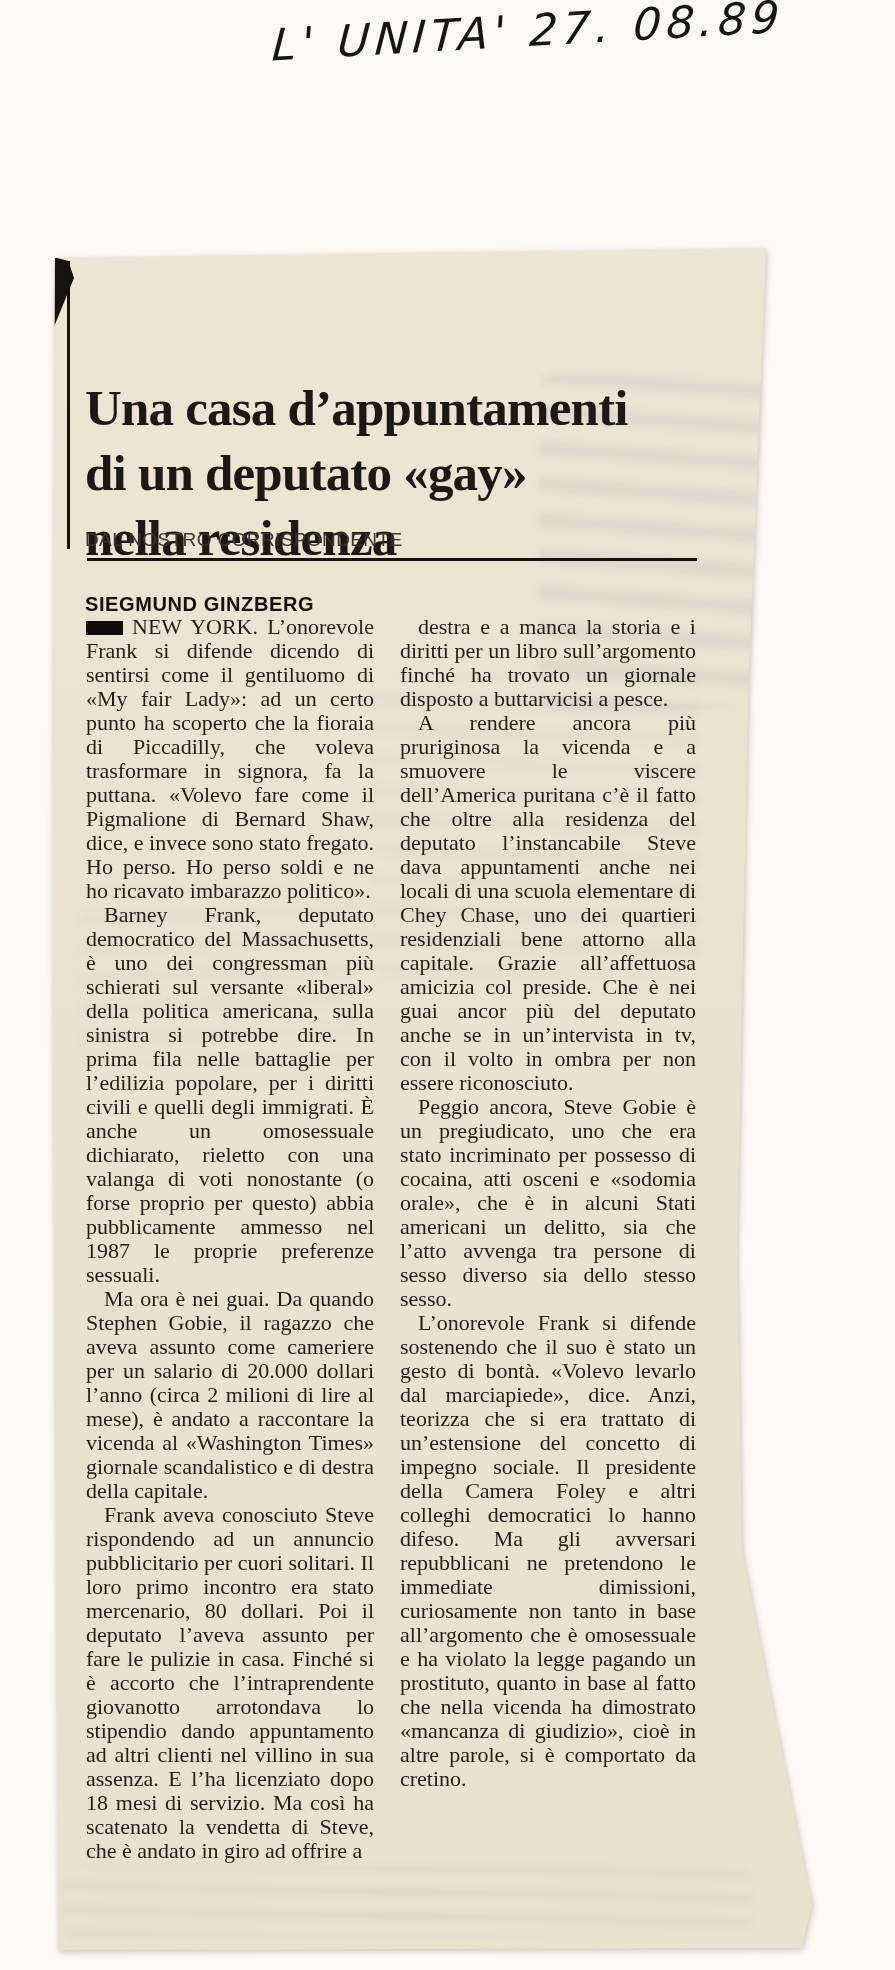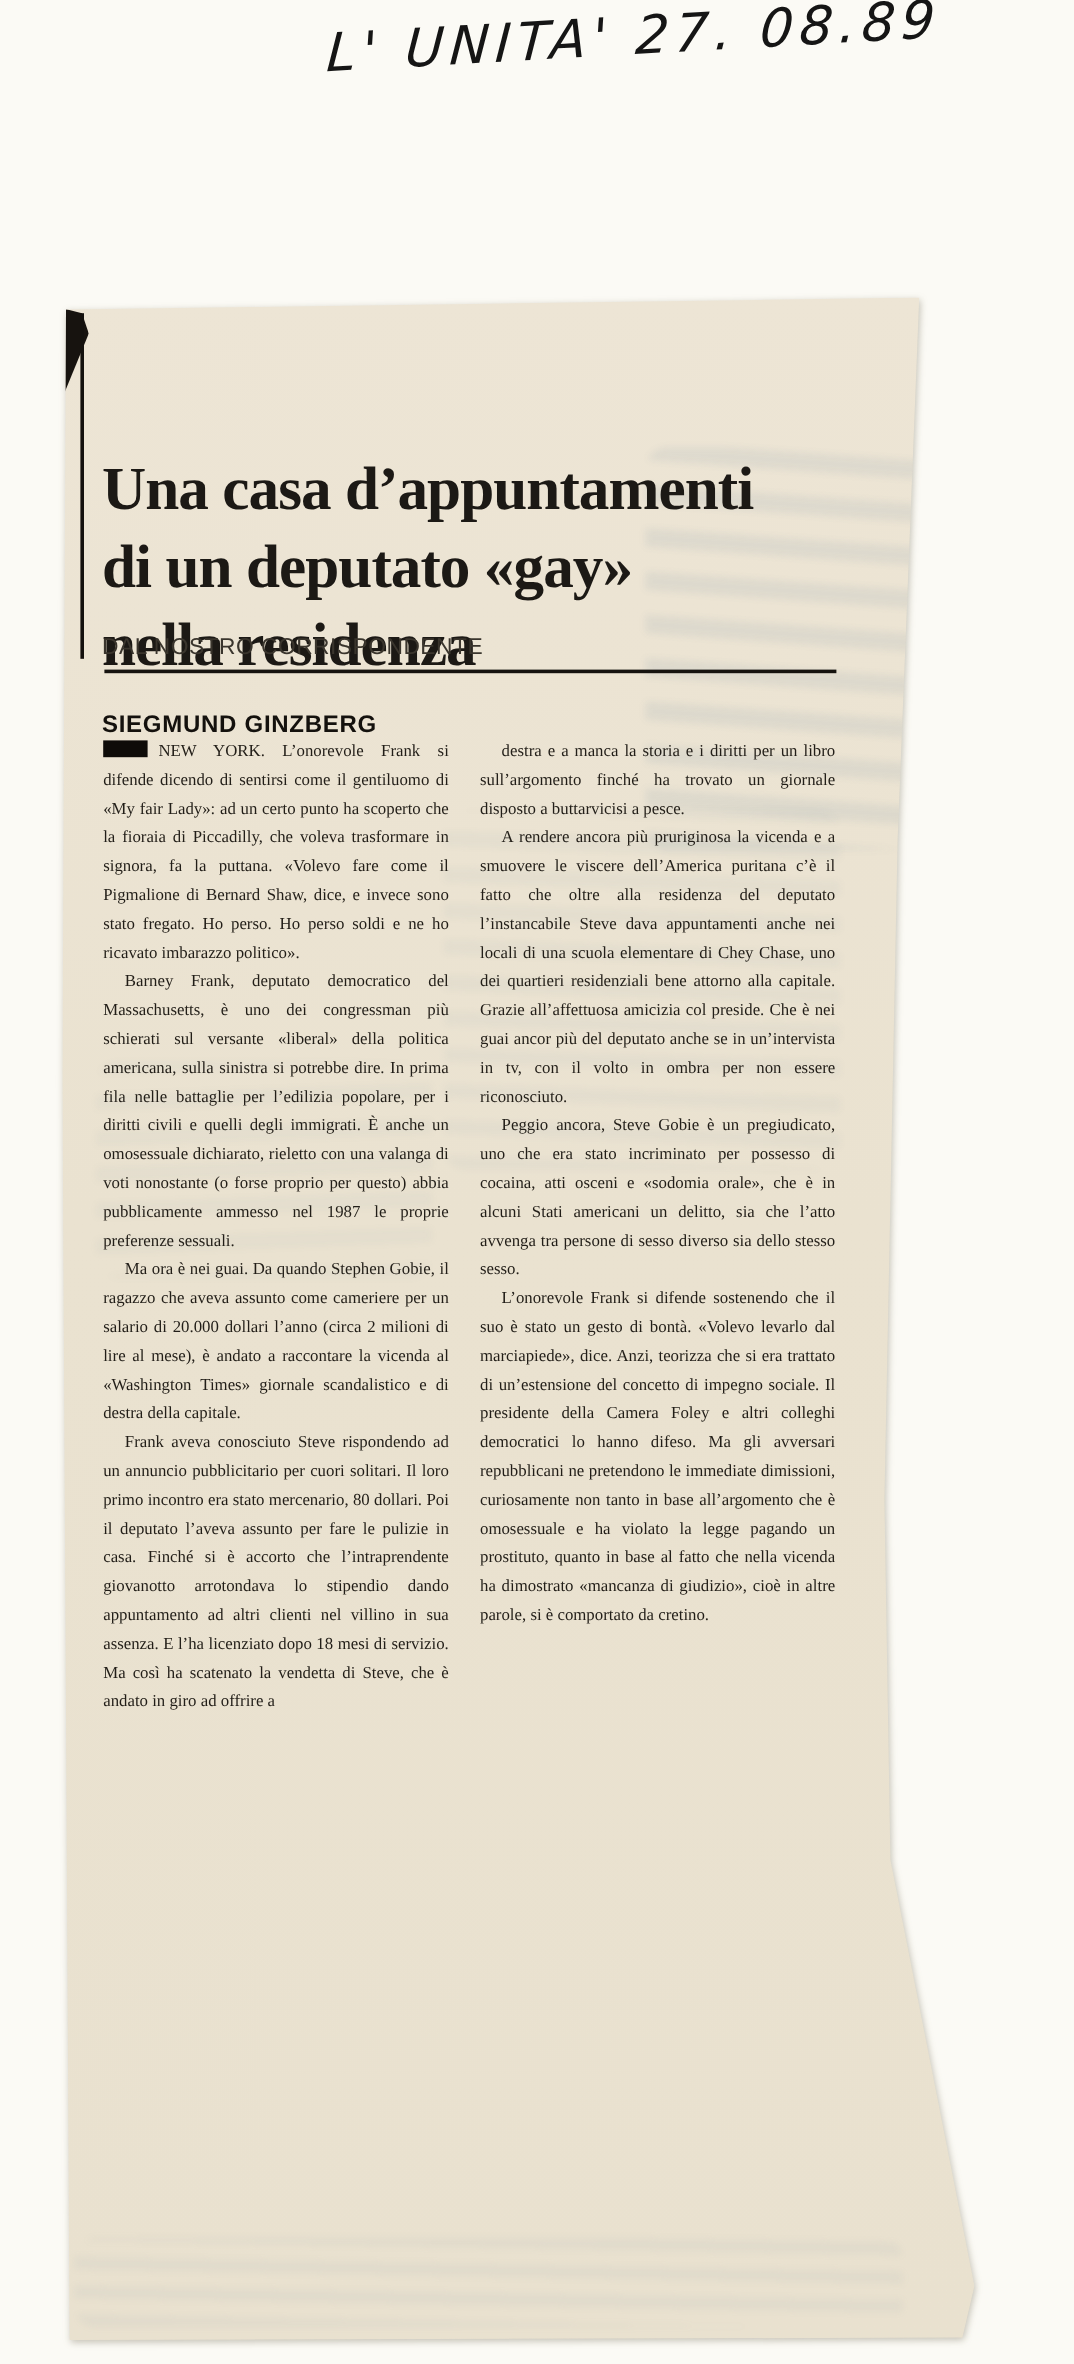--- a/index.html
+++ b/index.html
@@ -53,21 +53,21 @@
     font-family:"Liberation Sans",sans-serif;
   }
   .byline-label{font-size:19px;letter-spacing:0.4px;color:#3a352d;}
   .byline-divider{height:3px;background:#16130f;border:0;margin:7px 2px 5px 2px;}
   .byline-author{font-size:20px;font-weight:700;letter-spacing:0.6px;color:#14110d;margin-top:32px;}
   
   .body-cols{
     position:absolute;left:46px;top:370px;width:650px;
     display:flex;gap:26px;
   }
-  .col{font-size:14px;line-height:24px;text-align:justify;color:#221e18;}
+  .col{font-size:22px;line-height:24px;text-align:justify;color:#221e18;}
   .col-left{width:288px;}
   .col-right{width:296px;}
   .col p{margin:0;text-indent:18px;}
   .col p.lead{text-indent:0;}
   .sq-marker{
     display:inline-block;width:37px;height:14px;background:#0f0c09;
     margin-right:9px;transform:translateY(1px);
   }
   
   .ghost{position:absolute;border-radius:18px;filter:blur(3px);pointer-events:none;}

